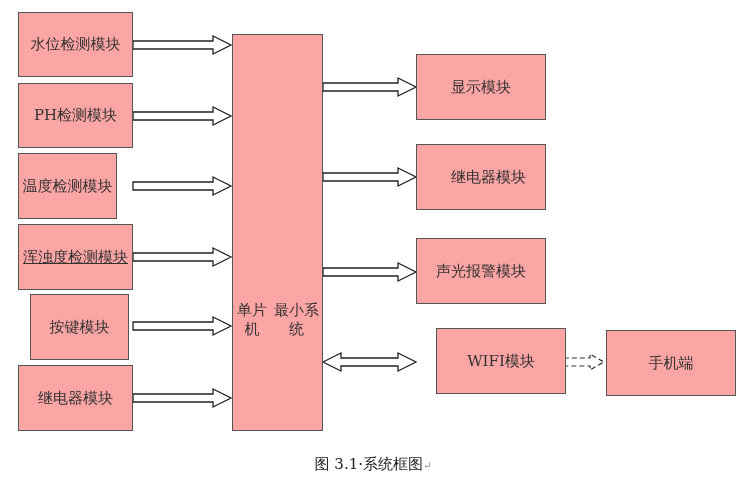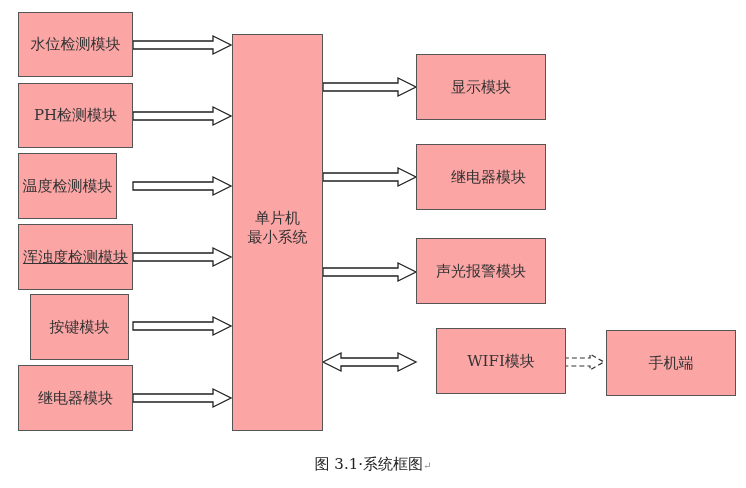--- a/index.html
+++ b/index.html
@@ -1,18 +1,18 @@
 <!DOCTYPE html>
 <html><head>
 <meta charset="utf-8">
 <style>
   html,body{margin:0;padding:0;background:#ffffff;}
   body{width:746px;height:488px;position:relative;overflow:hidden;font-family:"DejaVu Serif","Liberation Serif",serif;}
   .box{position:absolute;box-sizing:border-box;border:1.5px solid #555;background:#fca5a5;display:flex;align-items:center;justify-content:center;color:#333;font-size:15px;text-align:center;}
-  .mcu{flex-direction:column;justify-content:flex-start;padding-top:174px;line-height:19px;}
+  .mcu{justify-content:flex-start;padding-top:174px;line-height:19px;}
   svg.arrows{position:absolute;left:0;top:0;}
   .caption{position:absolute;left:0;width:746px;top:455px;text-align:center;font-size:15px;color:#222;}
   .caption .mark{color:#888;font-size:10px;}
 </style>
 </head>
 <body>
 
 <svg class="arrows" width="746" height="488">
   <g fill="#fff" stroke="#222" stroke-width="1.3">
     <path d="M133,41 H213 V36 L231,45 L213,54 V49 H133 Z"></path>

